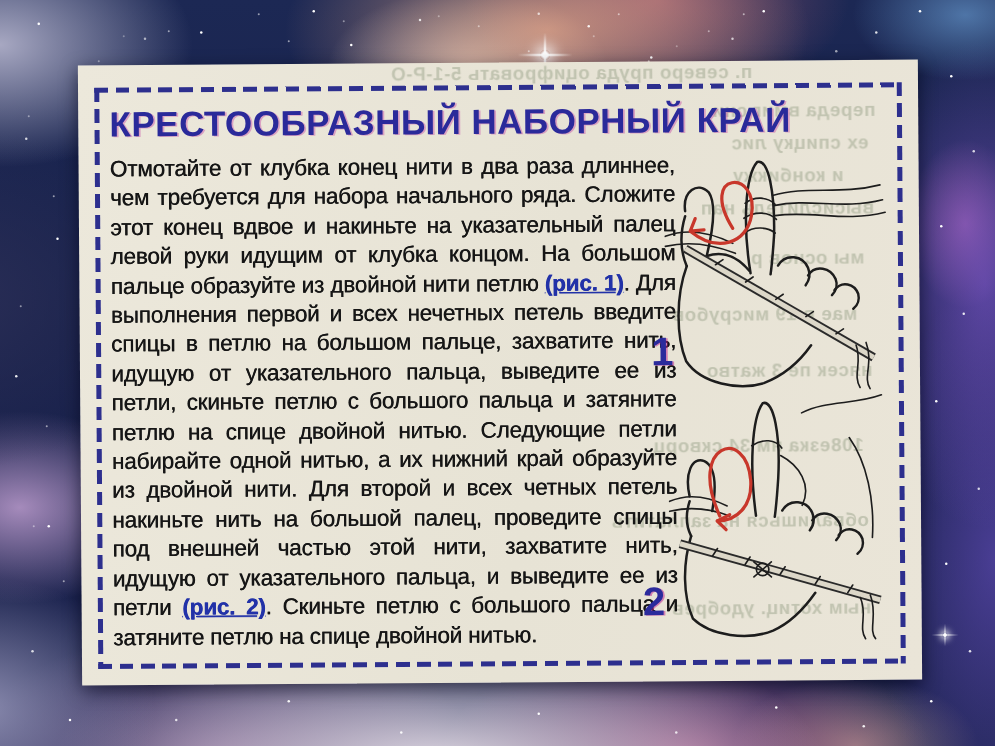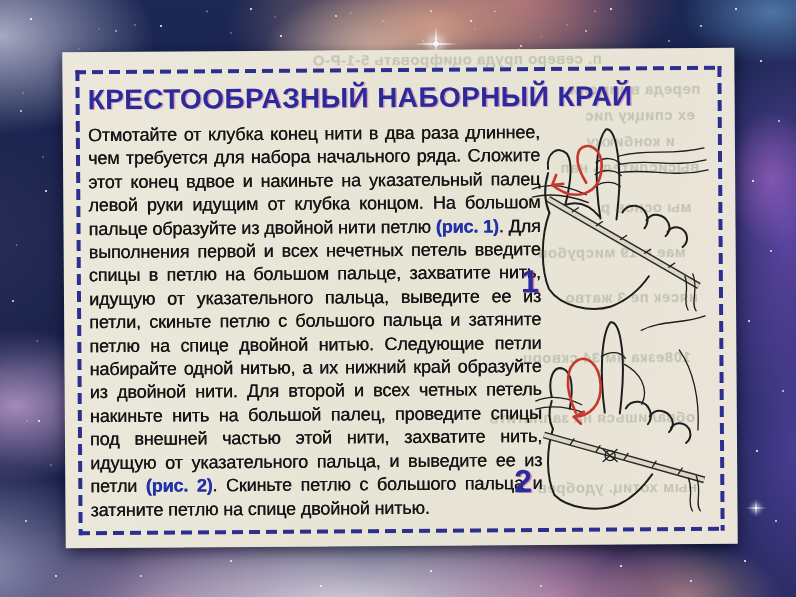--- a/index.html
+++ b/index.html
@@ -72,21 +72,21 @@
   }
   .title{
     margin:14px 6px 8px 12px;font-size:28px;font-weight:bold;letter-spacing:.4px;
     color:#2a2a9a;text-shadow:1.4px .6px 0 rgba(190,35,155,.35);white-space:nowrap;
   }
   .content{position:relative;margin:4px 10px 0 12px;height:380px;}
   .bodytext{
     width:452px;margin:0;font-size:18px;line-height:23.4px;text-align:justify;
     color:#161616;text-shadow:.35px 0 0 #161616;letter-spacing:-.15px;
   }
-  .figref{color:#2232a8;font-weight:bold;text-shadow:.4px 0 0 #2232a8;}
+  .figref{color:#2232a8;font-weight:bold;text-shadow:.4px 0 0 #2232a8;text-decoration:underline;}
   .figcol{position:absolute;right:-6px;top:2px;width:228px;}
   .figure{position:relative;width:228px;}
   .figure svg{display:block;}
   .fignum{
     position:absolute;font-size:32px;font-weight:bold;color:#2b2b9c;
     text-shadow:1.5px .5px 0 rgba(190,30,140,.5);
   }
   .figure.one .fignum{left:30px;top:140px;}
   .figure.two .fignum{left:22px;top:150px;}
   .hand{stroke:#1d1d1d;stroke-width:2;fill:none;stroke-linecap:round;stroke-linejoin:round;}

